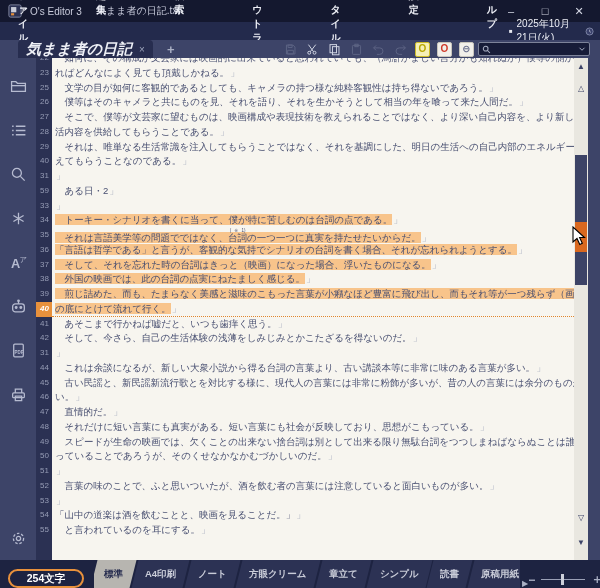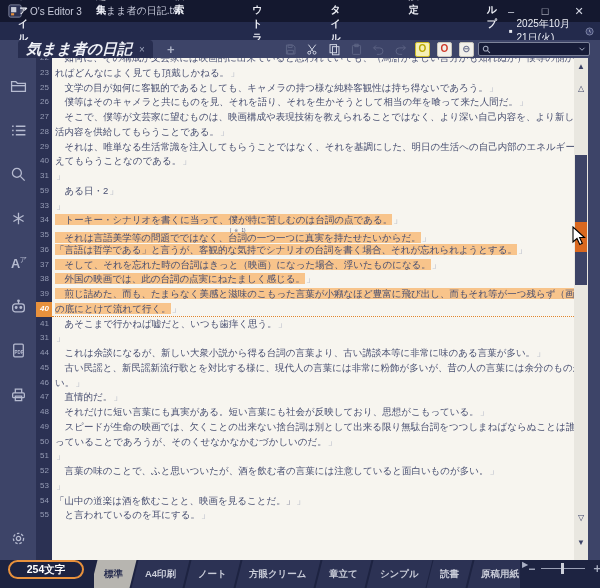--- a/index.html
+++ b/index.html
@@ -67,21 +67,21 @@
   .txt rt { font-size:4.5px; letter-spacing:0; }
 
   .vscroll { width:14px; flex:none; background:#e9e7e0; position:relative; }
   .sarrow { position:absolute; left:0; width:14px; text-align:center; font-size:8px; color:#3d4468; }
   .thumb { position:absolute; left:1px; width:12px; top:97px; height:130px; background:#3c4366; }
   .thumb-mark { position:absolute; left:0; width:12px; top:67px; height:30px; background:#d9681f; }
   .rframe { width:12px; flex:none; background:#3d4468; }
 
   
   .statusbar { position:absolute; left:0; top:560px; width:600px; height:28px; background:#1d2341;
-               display:flex; align-items:flex-start; }
+               display:flex; align-items:flex-end; }
   .countpill { margin-left:8px; min-width:76px; height:19px; border:2px solid #e8913c; border-radius:11px;
                color:#fff; font-size:10.5px; font-weight:bold; display:flex; align-items:center;
                justify-content:center; padding:0 14px; background:#1d2341; }
   .viewtabs { display:flex; height:28px; margin-left:10px; width:426px; overflow:hidden; flex:none; }
   .vtab { height:28px; transform:skewX(-14deg); background:#2c3254; color:#c9ccd8; display:flex;
           align-items:center; padding:0 10px; margin-right:2px; font-size:9.5px; font-weight:bold; flex:none; }
   .vtab span { transform:skewX(14deg); white-space:nowrap; }
   .vtab.active { background:#b7b5b0; color:#272d4f; }
   .overflow-arrow { color:#aab0c4; font-size:8px; margin-left:2px; }
   .zoomctl { margin-left:auto; margin-right:8px; display:flex; align-items:center; gap:6px; color:#aab0c4; }
@@ -353,20 +353,24 @@
           </div>
           <div class="row cur">
             <span class="ln">40</span>
             <span class="txt"><span class="hl">の底にとけて流れて行く。</span><span class="ret">」</span></span>
           </div>
           <div class="row">
             <span class="ln">41</span>
             <span class="txt"><span>　あそこまで行かねば嘘だと、いつも歯痒く思う。</span><span class="ret">」</span></span>
           </div>
           <div class="row">
+            <span class="ln">42</span>
+            <span class="txt"><span>　そして、今さら、自己の生活体験の浅薄をしみじみとかこたざるを得ないのだ。</span><span class="ret">」</span></span>
+          </div>
+          <div class="row">
             <span class="ln">31</span>
             <span class="txt"><span></span><span class="ret">」</span></span>
           </div>
           <div class="row">
             <span class="ln">44</span>
             <span class="txt"><span>　これは余談になるが、新しい大衆小説から得る台詞の言葉より、古い講談本等に非常に味のある言葉が多い。</span><span class="ret">」</span></span>
           </div>
           <div class="row">
             <span class="ln">45</span>
             <span class="txt"><span>　古い民謡と、新民謡新流行歌とを対比する様に、現代人の言葉には非常に粉飾が多いが、昔の人の言葉には余分のものがな</span></span>

